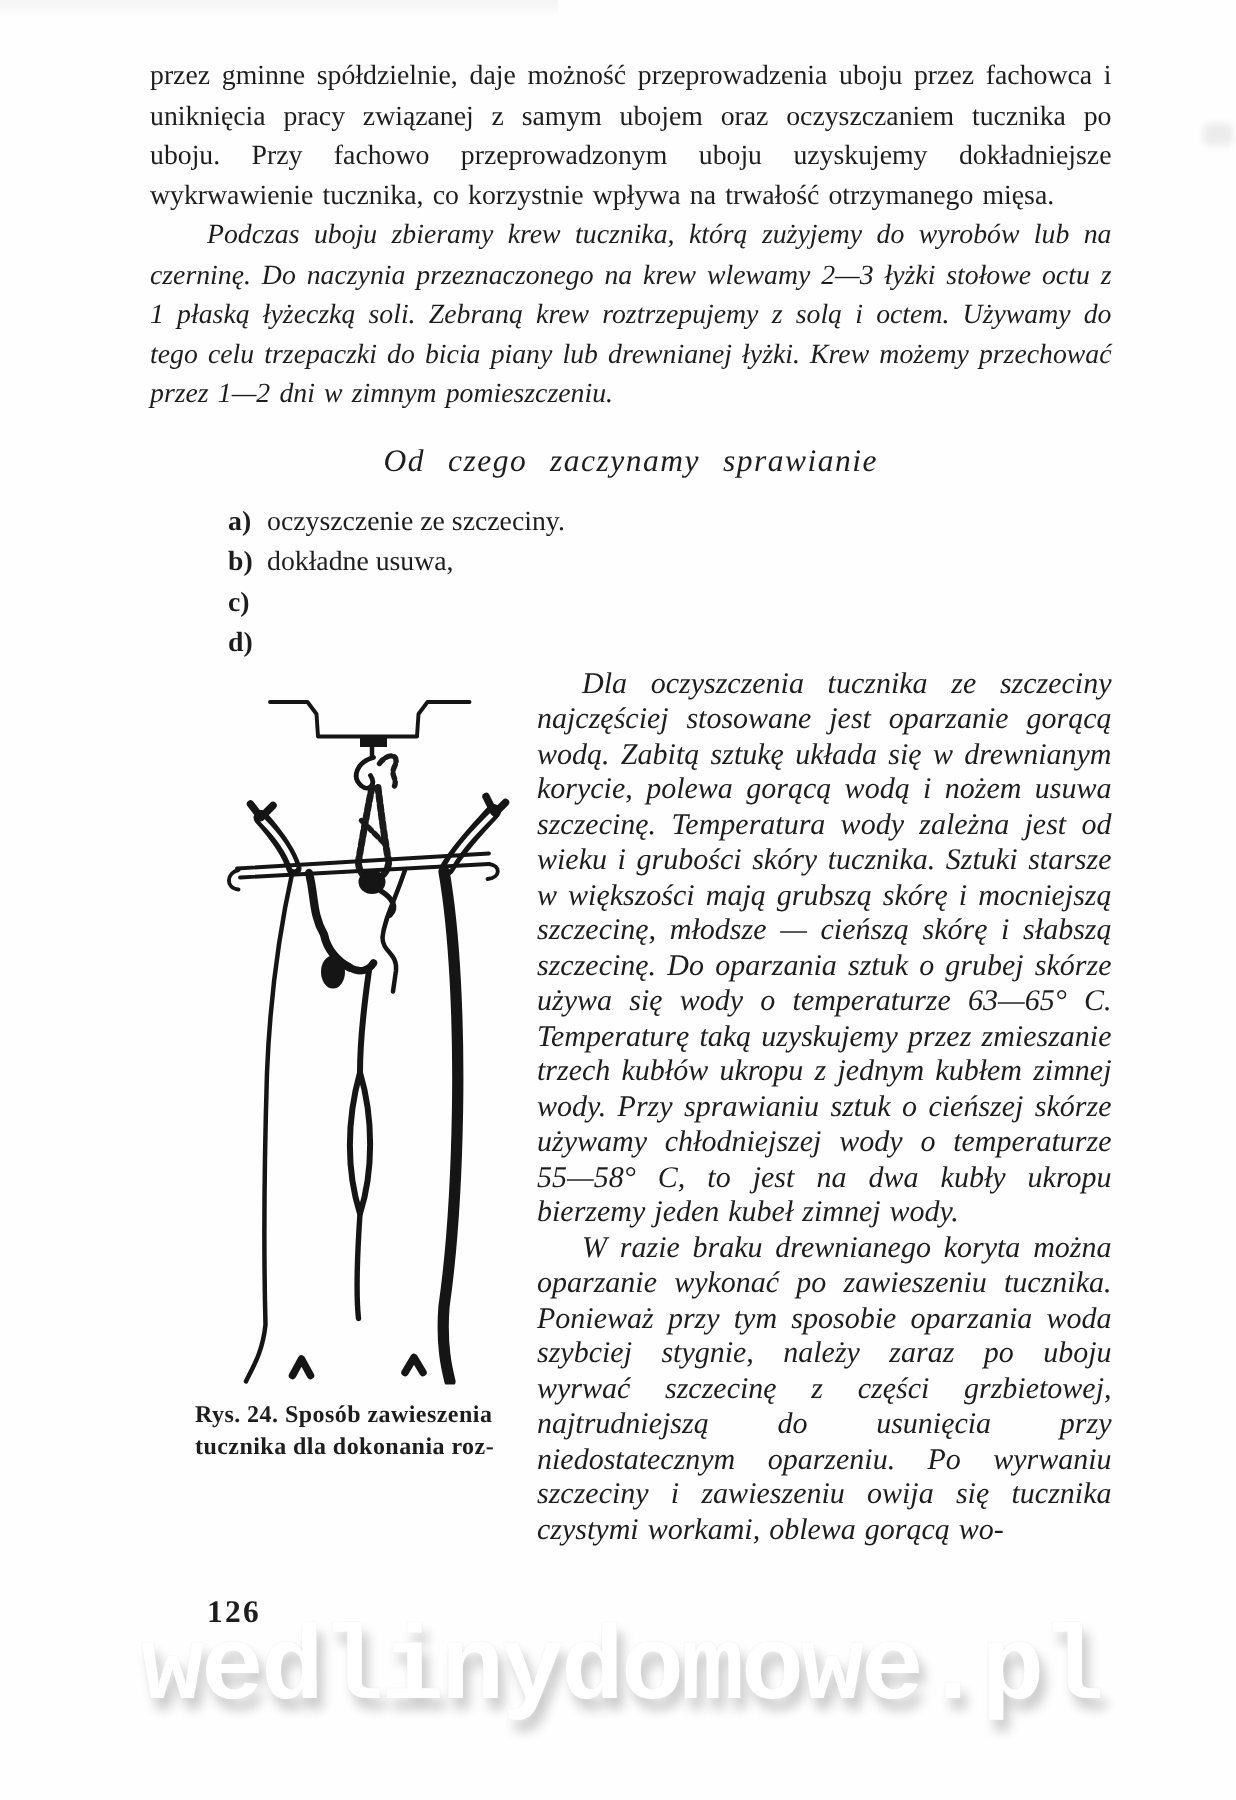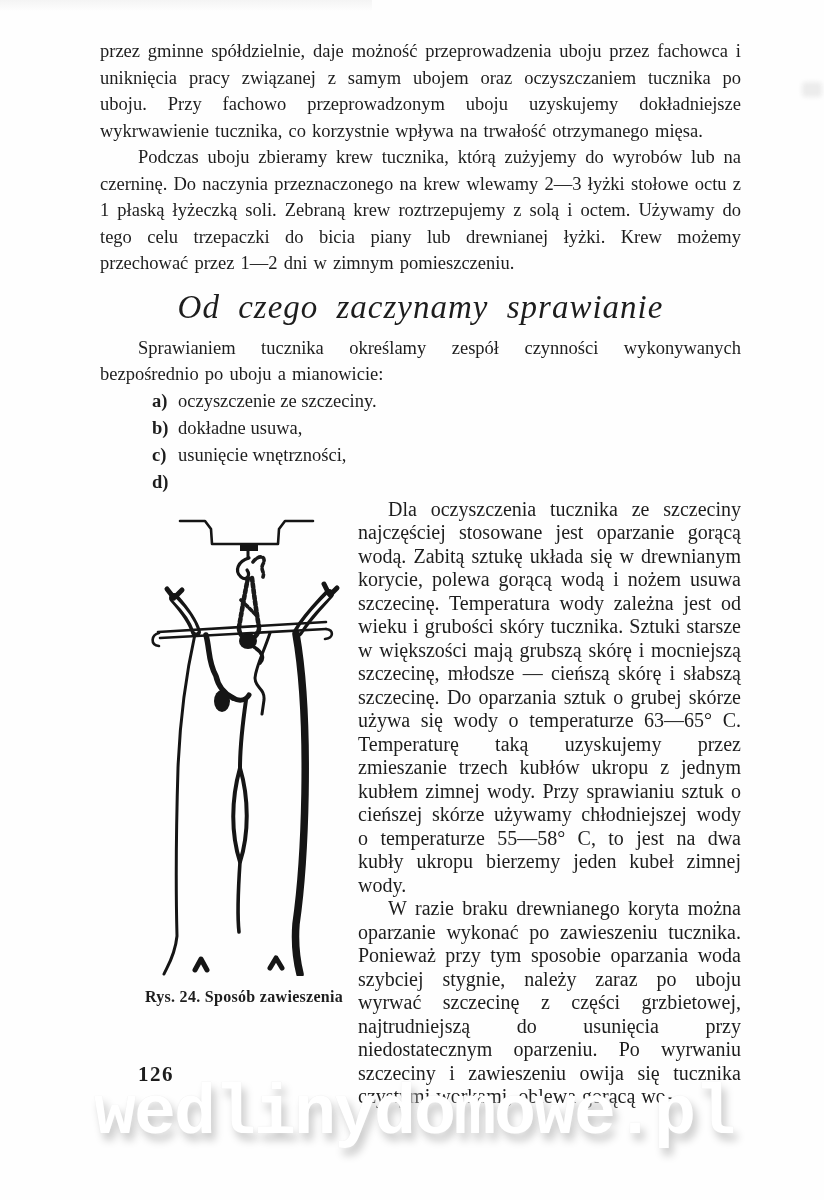--- a/index.html
+++ b/index.html
@@ -16,43 +16,43 @@
     position:absolute;left:0;top:0;width:824px;height:1032px;
   }
   .text-col{
     position:absolute;left:100px;top:38px;width:641px;
   }
   p{margin:0;}
   .body-par{
     font-size:18.5px;line-height:26.5px;
     text-align:justify;word-spacing:1.5px;
   }
-  .indent{text-indent:38px;}
+  .indent{text-indent:38px;font-style:italic;}
   .section-heading{
     font-style:italic;
-    font-size:33px;line-height:34px;
+    font-size:21px;line-height:34px;
     text-align:center;
     letter-spacing:1px;word-spacing:9px;
     margin:13px 0 11px 0;
     font-weight:normal;
   }
   .list-block{margin:0 0 0 52px;}
   .list-item{
     font-size:18.5px;line-height:27px;
     display:flex;
   }
   .list-marker{width:26px;font-weight:bold;flex:0 0 auto;}
   .figure-row{
     display:flex;align-items:flex-start;margin-top:2px;
   }
   .figure-col{width:258px;flex:0 0 auto;}
   .figure-art{display:block;margin:6px 0 0 48px;}
   .figure-caption{
     width:228px;margin:10px 0 0 30px;
-    text-align:center;
+    text-align:left;
     font-size:16px;line-height:21px;
     font-weight:bold;
     letter-spacing:0.3px;
   }
   .wrap-col{
     flex:1 1 auto;
     font-size:20px;line-height:23.5px;
     text-align:justify;word-spacing:1px;
   }
   .wrap-col .indent{text-indent:30px;}
@@ -90,34 +90,32 @@
   <div class="artifact artifact-right"></div>
 
   <div class="text-col">
 
     <p class="body-par">przez gminne spółdzielnie, daje możność przeprowadzenia uboju przez fachowca i uniknięcia pracy związanej z samym ubojem oraz oczyszczaniem tucznika po uboju. Przy fachowo przeprowadzonym uboju uzyskujemy dokładniejsze wykrwawienie tucznika, co korzystnie wpływa na trwałość otrzymanego mięsa.</p>
 
     <p class="body-par indent">Podczas uboju zbieramy krew tucznika, którą zużyjemy do wyrobów lub na czerninę. Do naczynia przeznaczonego na krew wlewamy 2—3 łyżki stołowe octu z 1 płaską łyżeczką soli. Zebraną krew roztrzepujemy z solą i octem. Używamy do tego celu trzepaczki do bicia piany lub drewnianej łyżki. Krew możemy przechować przez 1—2 dni w zimnym pomieszczeniu.</p>
 
     <h2 class="section-heading">Od czego zaczynamy sprawianie</h2>
 
-    <p class="body-par indent">Sprawianiem tucznika określamy zespół czynności wykonywanych bezpośrednio po uboju a mianowicie:</p>
 
     <div class="list-block">
       <div class="list-item">
         <span class="list-marker">a)</span>
         <span>oczyszczenie ze szczeciny.</span>
       </div>
       <div class="list-item">
         <span class="list-marker">b)</span>
         <span>dokładne usuwa,</span>
       </div>
       <div class="list-item">
         <span class="list-marker">c)</span>
-        <span>usunięcie wnętrzności,</span>
       </div>
       <div class="list-item">
         <span class="list-marker">d)</span>
       </div>
     </div>
 
     <div class="figure-row">
 
       <div class="figure-col">
         <svg class="figure-art" width="200" height="472" viewBox="0 0 200 472" xmlns="http://www.w3.org/2000/svg">
@@ -165,20 +163,21 @@
             <path class="ink" stroke-width="4" d="M98,196 C94,224 92,244 92,264"></path>
             <path class="ink" stroke-width="4" d="M92,264 C83,296 83,330 92,358 C101,330 101,294 92,264 Z"></path>
             <path class="ink" stroke-width="3.6" d="M92,358 C90,388 89,410 91,428"></path>
             <path class="ink" stroke-width="5" d="M47,466 L53,455 L59,466"></path>
             <path class="ink" stroke-width="5" d="M122,464 L128,454 L134,464"></path>
           </g>
         </svg>
 
         <div class="figure-caption">
           <div>Rys. 24. Sposób zawieszenia</div>
+          <div>tucznika dla dokonania roz-</div>
         </div>
       </div>
 
       <div class="wrap-col">
         <p class="indent">Dla oczyszczenia tucznika ze szczeciny najczęściej stosowane jest oparzanie gorącą wodą. Zabitą sztukę układa się w drewnianym korycie, polewa gorącą wodą i nożem usuwa szczecinę. Temperatura wody zależna jest od wieku i grubości skóry tucznika. Sztuki starsze w większości mają grubszą skórę i mocniejszą szczecinę, młodsze — cieńszą skórę i słabszą szczecinę. Do oparzania sztuk o grubej skórze używa się wody o temperaturze 63—65° C. Temperaturę taką uzyskujemy przez zmieszanie trzech kubłów ukropu z jednym kubłem zimnej wody. Przy sprawianiu sztuk o cieńszej skórze używamy chłodniejszej wody o temperaturze 55—58° C, to jest na dwa kubły ukropu bierzemy jeden kubeł zimnej wody.</p>
         <p class="indent">W razie braku drewnianego koryta można oparzanie wykonać po zawieszeniu tucznika. Ponieważ przy tym sposobie oparzania woda szybciej stygnie, należy zaraz po uboju wyrwać szczecinę z części grzbietowej, najtrudniejszą do usunięcia przy niedostatecznym oparzeniu. Po wyrwaniu szczeciny i zawieszeniu owija się tucznika czystymi workami, oblewa gorącą wo-</p>
       </div>
 
     </div>
   </div>

